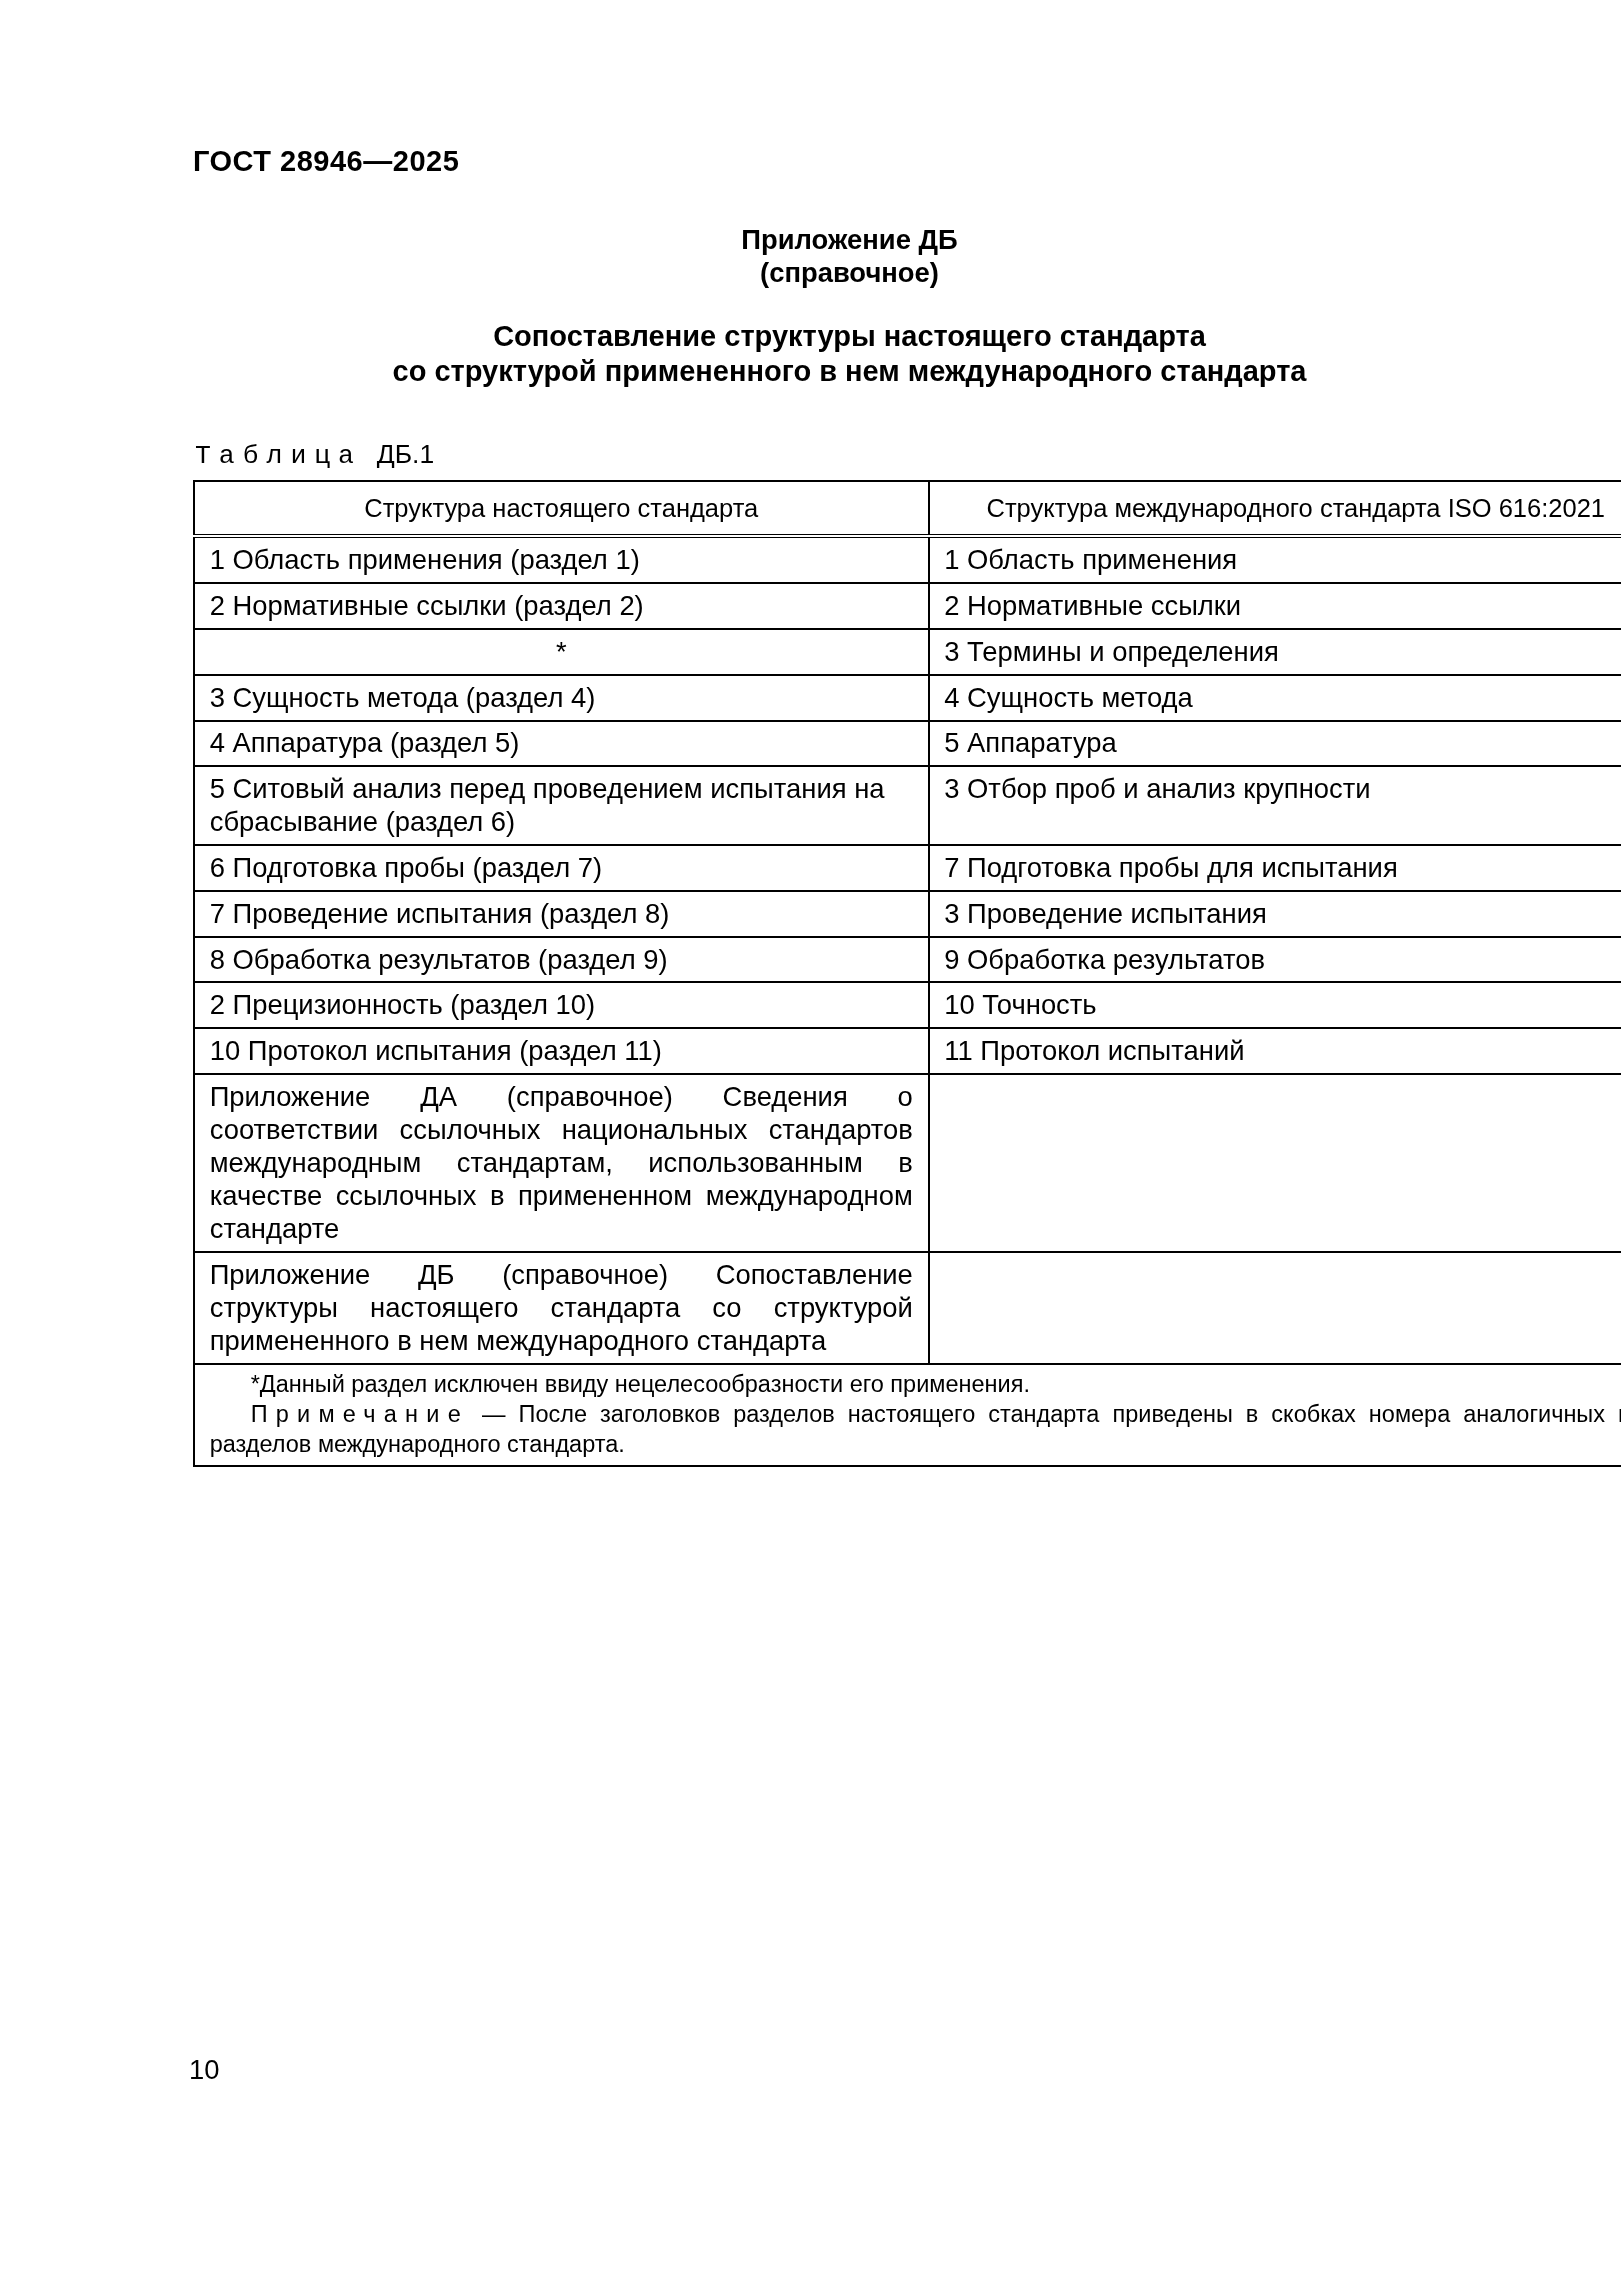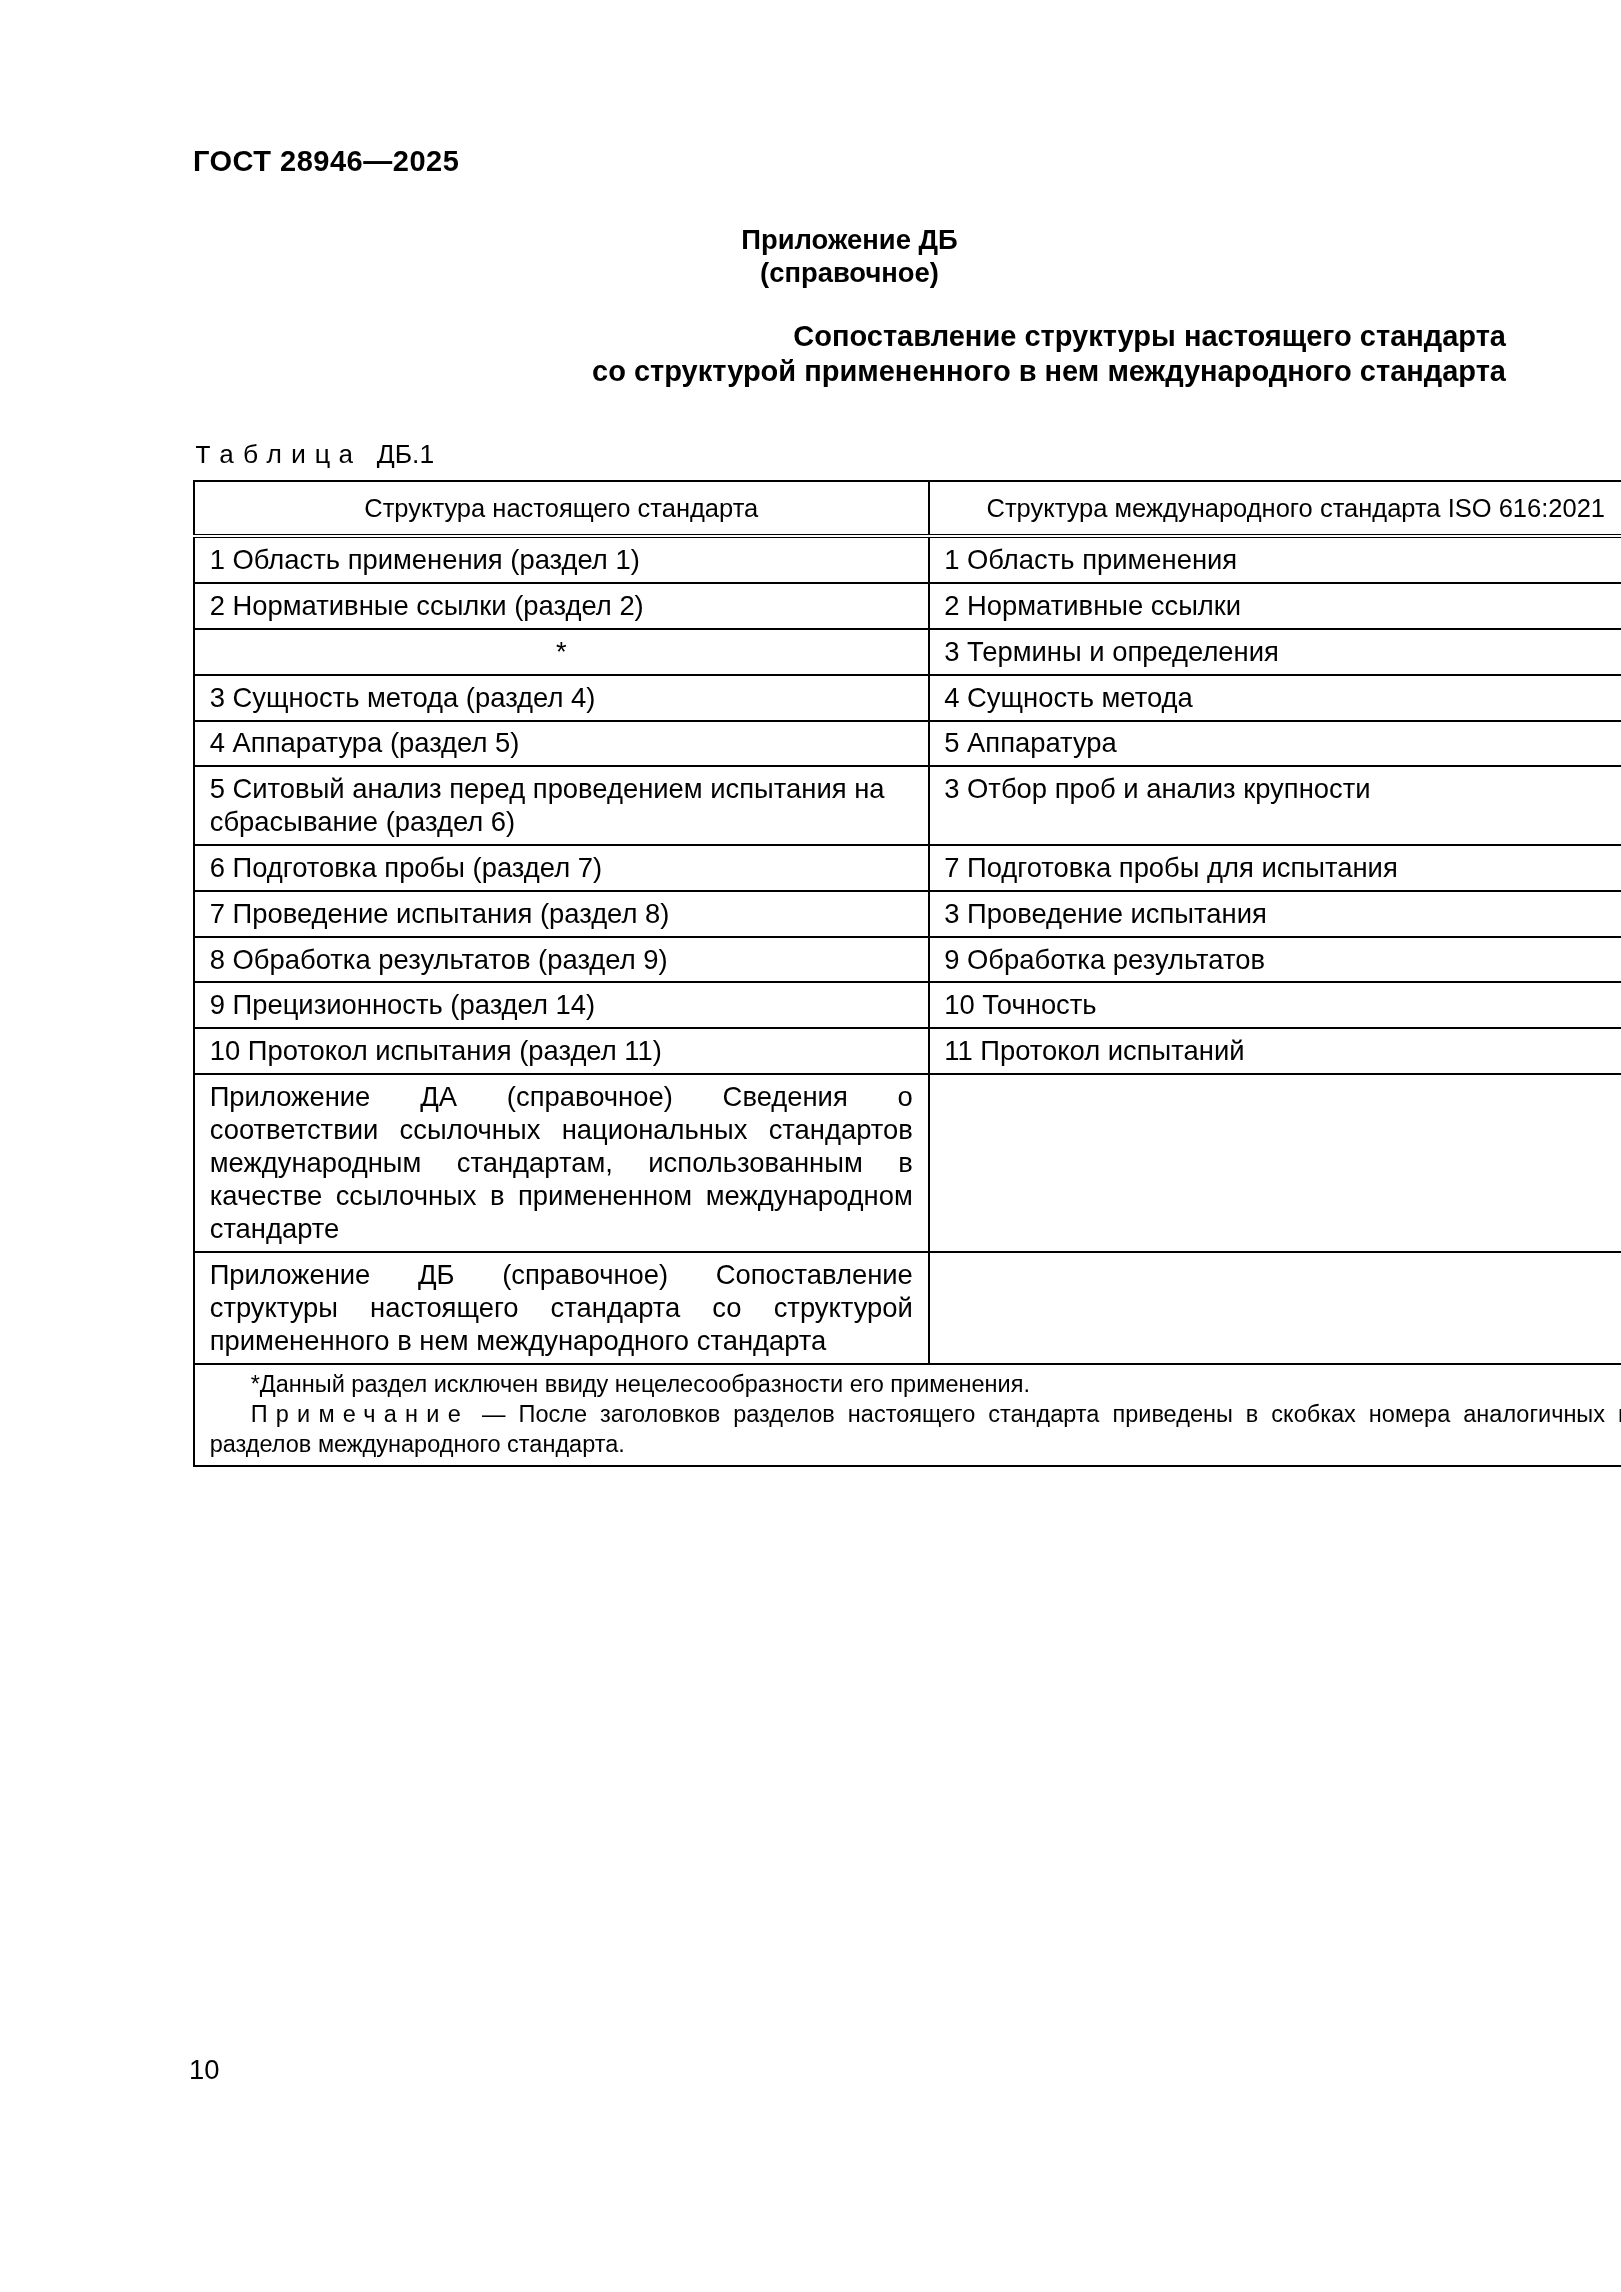--- a/index.html
+++ b/index.html
@@ -35,21 +35,20 @@
   .appendix-label, .appendix-type {
     font-size: 27.4px;
     font-weight: bold;
     line-height: 33px;
   }
   .appendix-title {
     margin-top: 30px;
     font-size: 29px;
     font-weight: bold;
     line-height: 35px;
-    text-align: right;
   }
 
   .table-block {
     position: absolute;
     left: 193px;
     top: 439px;
     width: 1313px;
   }
   .table-caption {
     font-size: 26.5px;
@@ -164,21 +163,21 @@
         </tr>
         <tr>
           <td>7 Проведение испытания (раздел 8)</td>
           <td>3 Проведение испытания</td>
         </tr>
         <tr>
           <td>8 Обработка результатов (раздел 9)</td>
           <td>9 Обработка результатов</td>
         </tr>
         <tr>
-          <td>9 Прецизионность (раздел 14)</td>
+          <td>2 Прецизионность (раздел 10)</td>
           <td>10 Точность</td>
         </tr>
         <tr>
           <td>10 Протокол испытания (раздел 11)</td>
           <td>11 Протокол испытаний</td>
         </tr>
         <tr>
           <td class="cell-justify">Приложение ДА (справочное) Сведения о соответствии ссылочных национальных стандартов международным стандартам, использованным в качестве ссылочных в примененном международном стандарте</td>
           <td></td>
         </tr>

